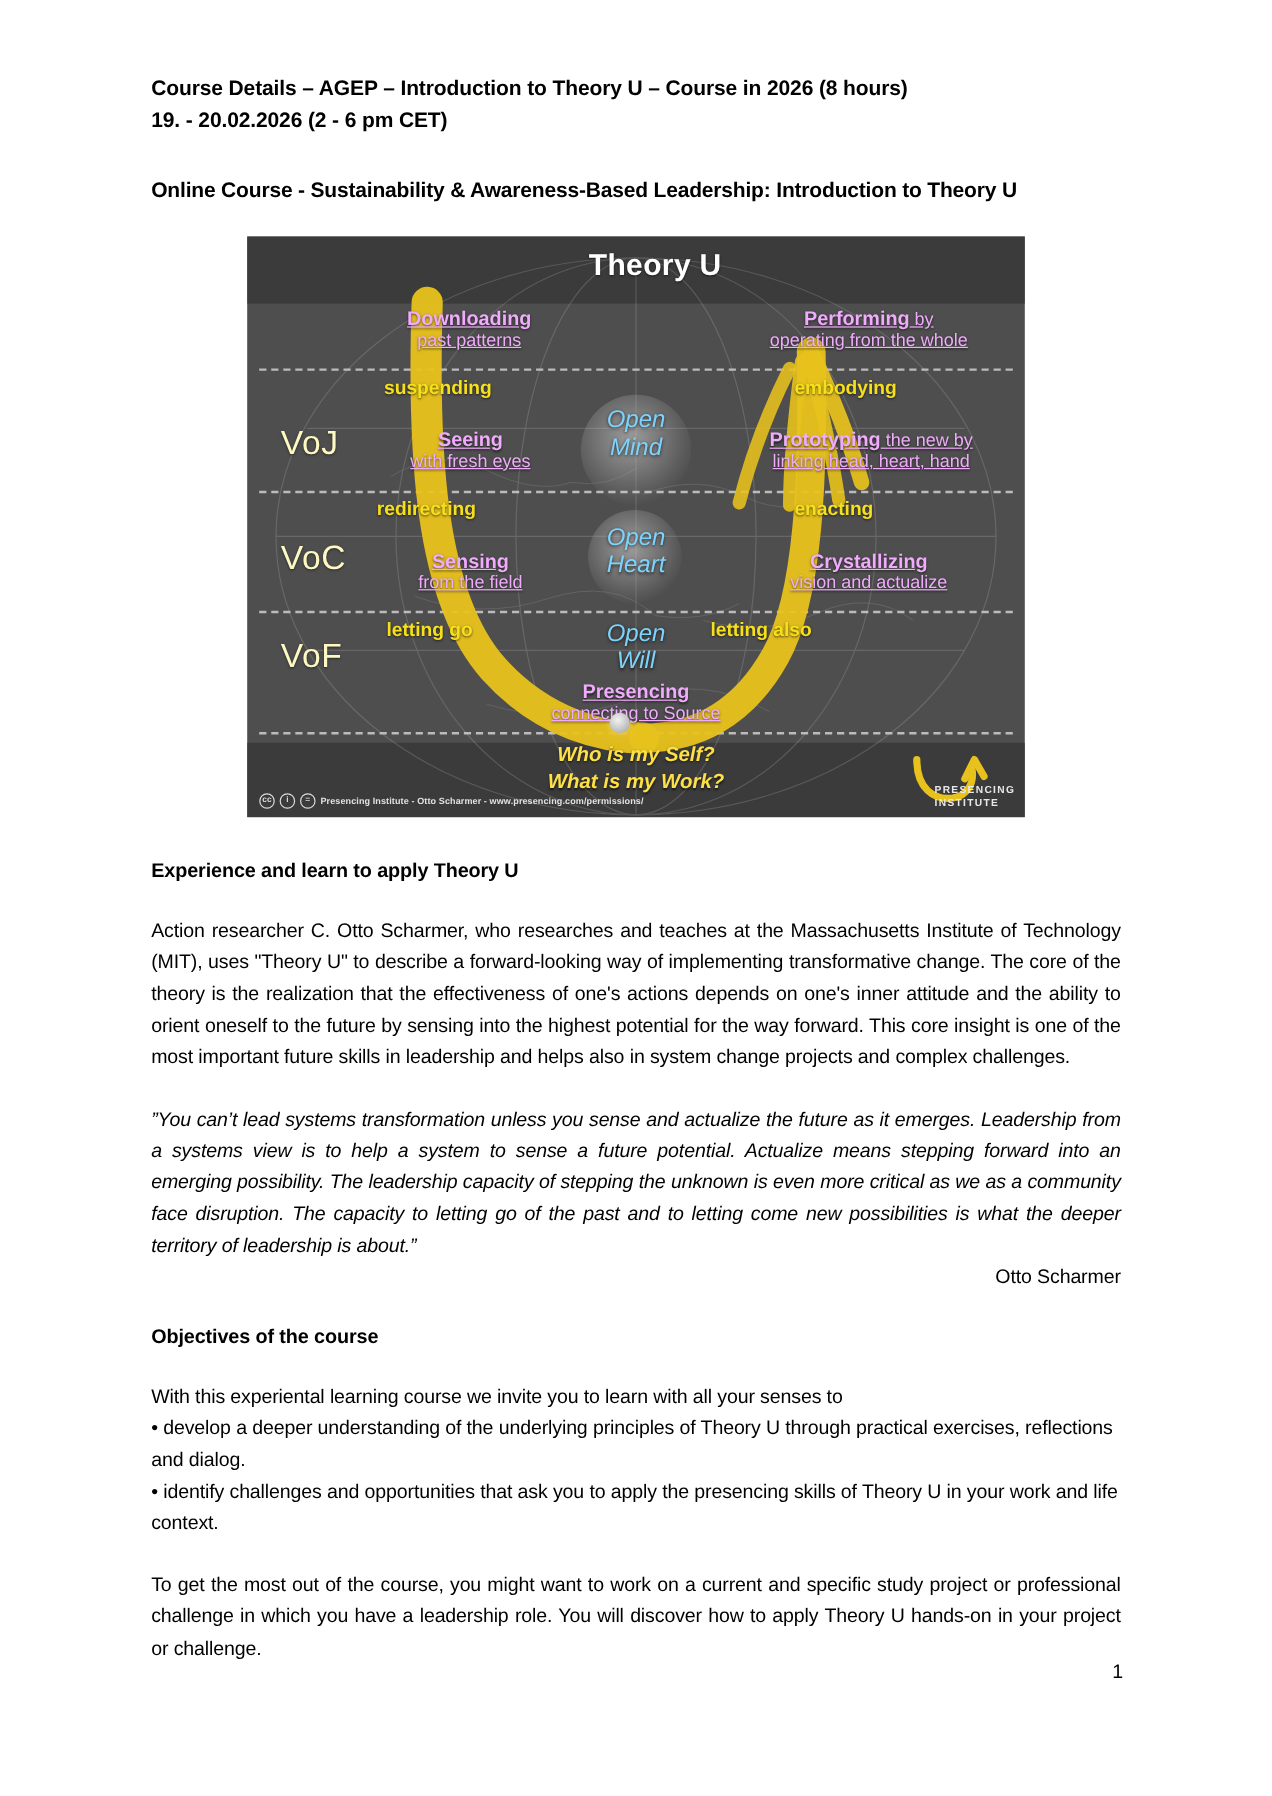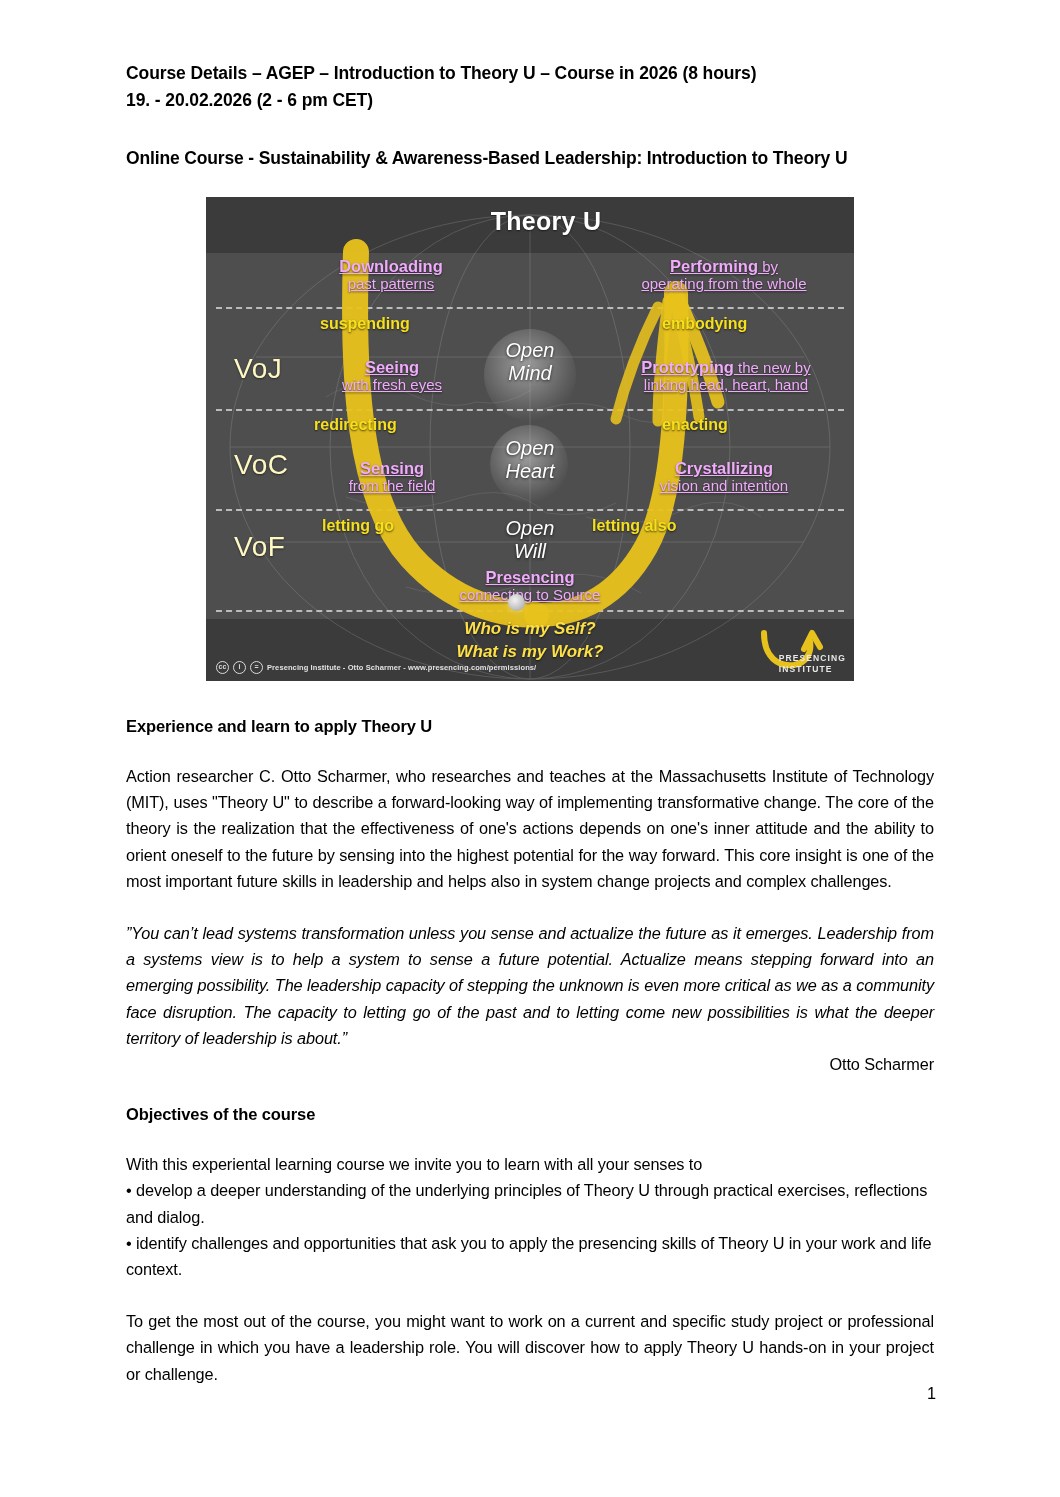--- a/index.html
+++ b/index.html
@@ -170,21 +170,21 @@
   }
   .tu-blue {
     position: absolute;
     color: #fef9c3;
     font-size: 28px;
     letter-spacing: 0.5px;
     text-shadow: 0 1px 2px rgba(0,0,0,.5);
   }
   .tu-center {
     position: absolute;
-    color: #ffffff;
+    color: #7dd3fc;
     font-style: italic;
     font-size: 20px;
     line-height: 23px;
     text-align: center;
     text-shadow: 0 1px 3px rgba(0,0,0,.7);
   }
   .tu-question {
     position: absolute;
     color: #fde047;
     font-style: italic;
@@ -327,21 +327,21 @@
         <div class="tu-lbl" style="left:398px;top:60px;width:240px;text-align:center;">
           <span class="b">Performing</span><span class="n"> by</span>
           <span class="l2">operating from the whole</span>
         </div>
         <div class="tu-lbl" style="left:398px;top:161px;width:244px;text-align:center;">
           <span class="b">Prototyping</span><span class="n"> the new by</span>
           <span class="l2">linking head, heart, hand</span>
         </div>
         <div class="tu-lbl" style="left:398px;top:262px;width:240px;text-align:center;">
           <span class="b">Crystallizing</span>
-          <span class="l2">vision and intention</span>
+          <span class="l2">vision and actualize</span>
         </div>
 
         <div class="tu-lbl" style="left:224px;top:371px;width:200px;text-align:center;">
           <span class="b">Presencing</span>
           <span class="l2">connecting to Source</span>
         </div>
         <div class="tu-dot" style="left:302px;top:397px;"></div>
 
         <div class="tu-yellow" style="left:114px;top:118px;">suspending</div>
         <div class="tu-yellow" style="left:108px;top:219px;">redirecting</div>

